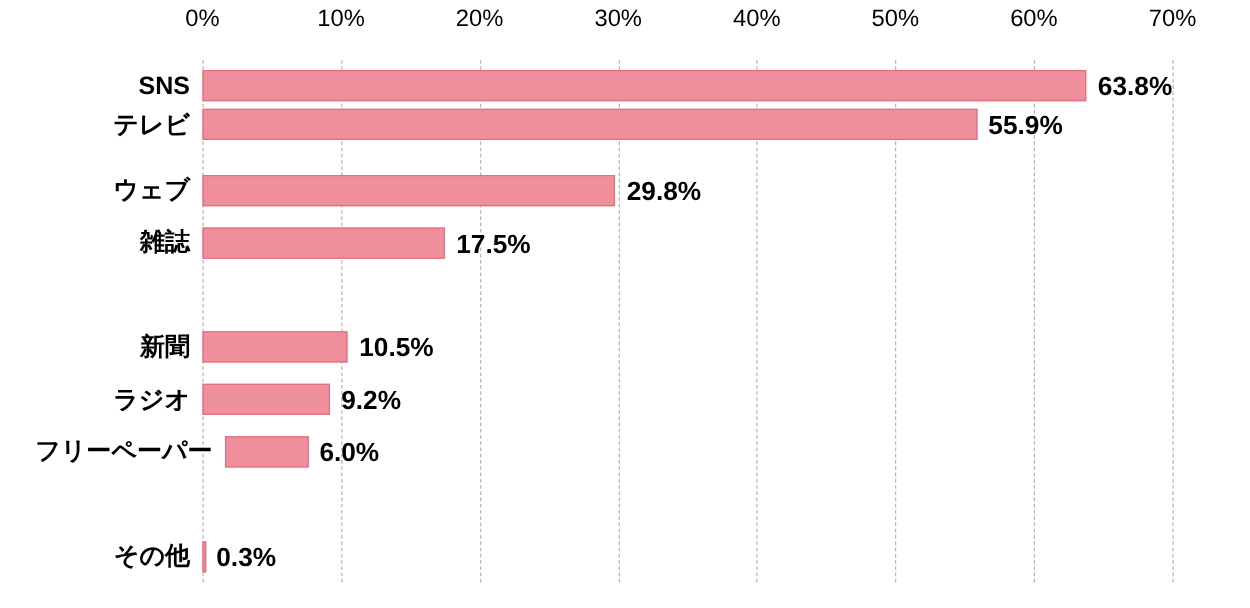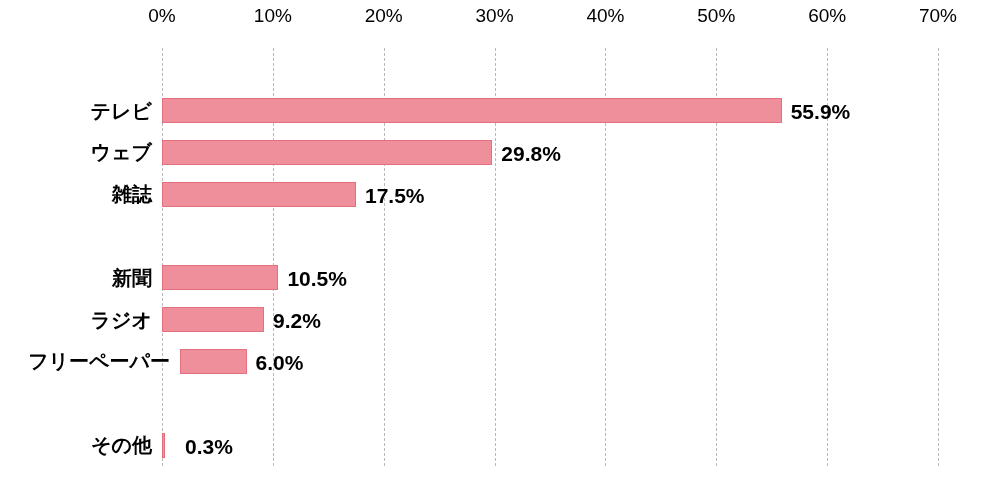--- a/index.html
+++ b/index.html
@@ -121,21 +121,26 @@
       <div class="gridline" style="left: 110.857px; border-left-color: rgb(184, 184, 184);"></div>
       <div class="gridline" style="left: 221.714px; border-left-color: rgb(184, 184, 184);"></div>
       <div class="gridline" style="left: 332.571px; border-left-color: rgb(184, 184, 184);"></div>
       <div class="gridline" style="left: 443.429px; border-left-color: rgb(184, 184, 184);"></div>
       <div class="gridline" style="left: 554.286px; border-left-color: rgb(184, 184, 184);"></div>
       <div class="gridline" style="left: 665.143px; border-left-color: rgb(184, 184, 184);"></div>
       <div class="gridline" style="left: 776px; border-left-color: rgb(184, 184, 184);"></div>
     </div>
 
   <div class="rows-layer" id="rows-layer">
-      <div class="row" style="top: 42px; height: 41.8px;">
+      <div class="row" style="top: 0px; height: 41.8px;">
+        <div class="cat-label" style="top: 10.9px;">SNS</div>
+        <div class="bar" style="width: 707.269px; top: 8.4px; background: rgb(240, 143, 156); border-color: rgb(226, 112, 127);"></div>
+        <div class="value-label" style="left: 878.269px; top: 11.4px;">63.8%</div>
+      </div>
+      <div class="row" style="top: 31px; height: 41.8px;">
         <div class="cat-label" style="top: 10.9px;">テレビ</div>
         <div class="bar" style="width: 619.691px; top: 8.4px; background: rgb(240, 143, 156); border-color: rgb(226, 112, 127);"></div>
         <div class="value-label" style="left: 790.691px; top: 11.4px;">55.9%</div>
       </div>
       <div class="row" style="top: 83.6px; height: 41.8px;">
         <div class="cat-label" style="top: 10.9px;">ウェブ</div>
         <div class="bar" style="width: 330.354px; top: 8.4px; background: rgb(240, 143, 156); border-color: rgb(226, 112, 127);"></div>
         <div class="value-label" style="left: 501.354px; top: 11.4px;">29.8%</div>
       </div>
       <div class="row" style="top: 125.4px; height: 41.8px;">
@@ -154,17 +159,17 @@
         <div class="value-label" style="left: 272.989px; top: 11.4px;">9.2%</div>
       </div>
       <div class="row" style="top: 292.6px; height: 41.8px; margin-left: 18px;">
         <div class="cat-label" style="top: 10.9px;">フリーペーパー</div>
         <div class="bar" style="width: 66.5143px; top: 8.4px; background: rgb(240, 143, 156); border-color: rgb(226, 112, 127);"></div>
         <div class="value-label" style="left: 237.514px; top: 11.4px;">6.0%</div>
       </div>
       <div class="row" style="top: 376.2px; height: 41.8px;">
         <div class="cat-label" style="top: 10.9px;">その他</div>
         <div class="bar" style="width: 3.32571px; top: 8.4px; background: rgb(240, 143, 156); border-color: rgb(226, 112, 127);"></div>
-        <div class="value-label" style="left: 185px; top: 11.4px; text-align: right;">0.3%</div>
+        <div class="value-label" style="left: 173px; top: 11.4px; text-align: right;">0.3%</div>
       </div>
     </div>
 
 </div>
 
 </body></html>

